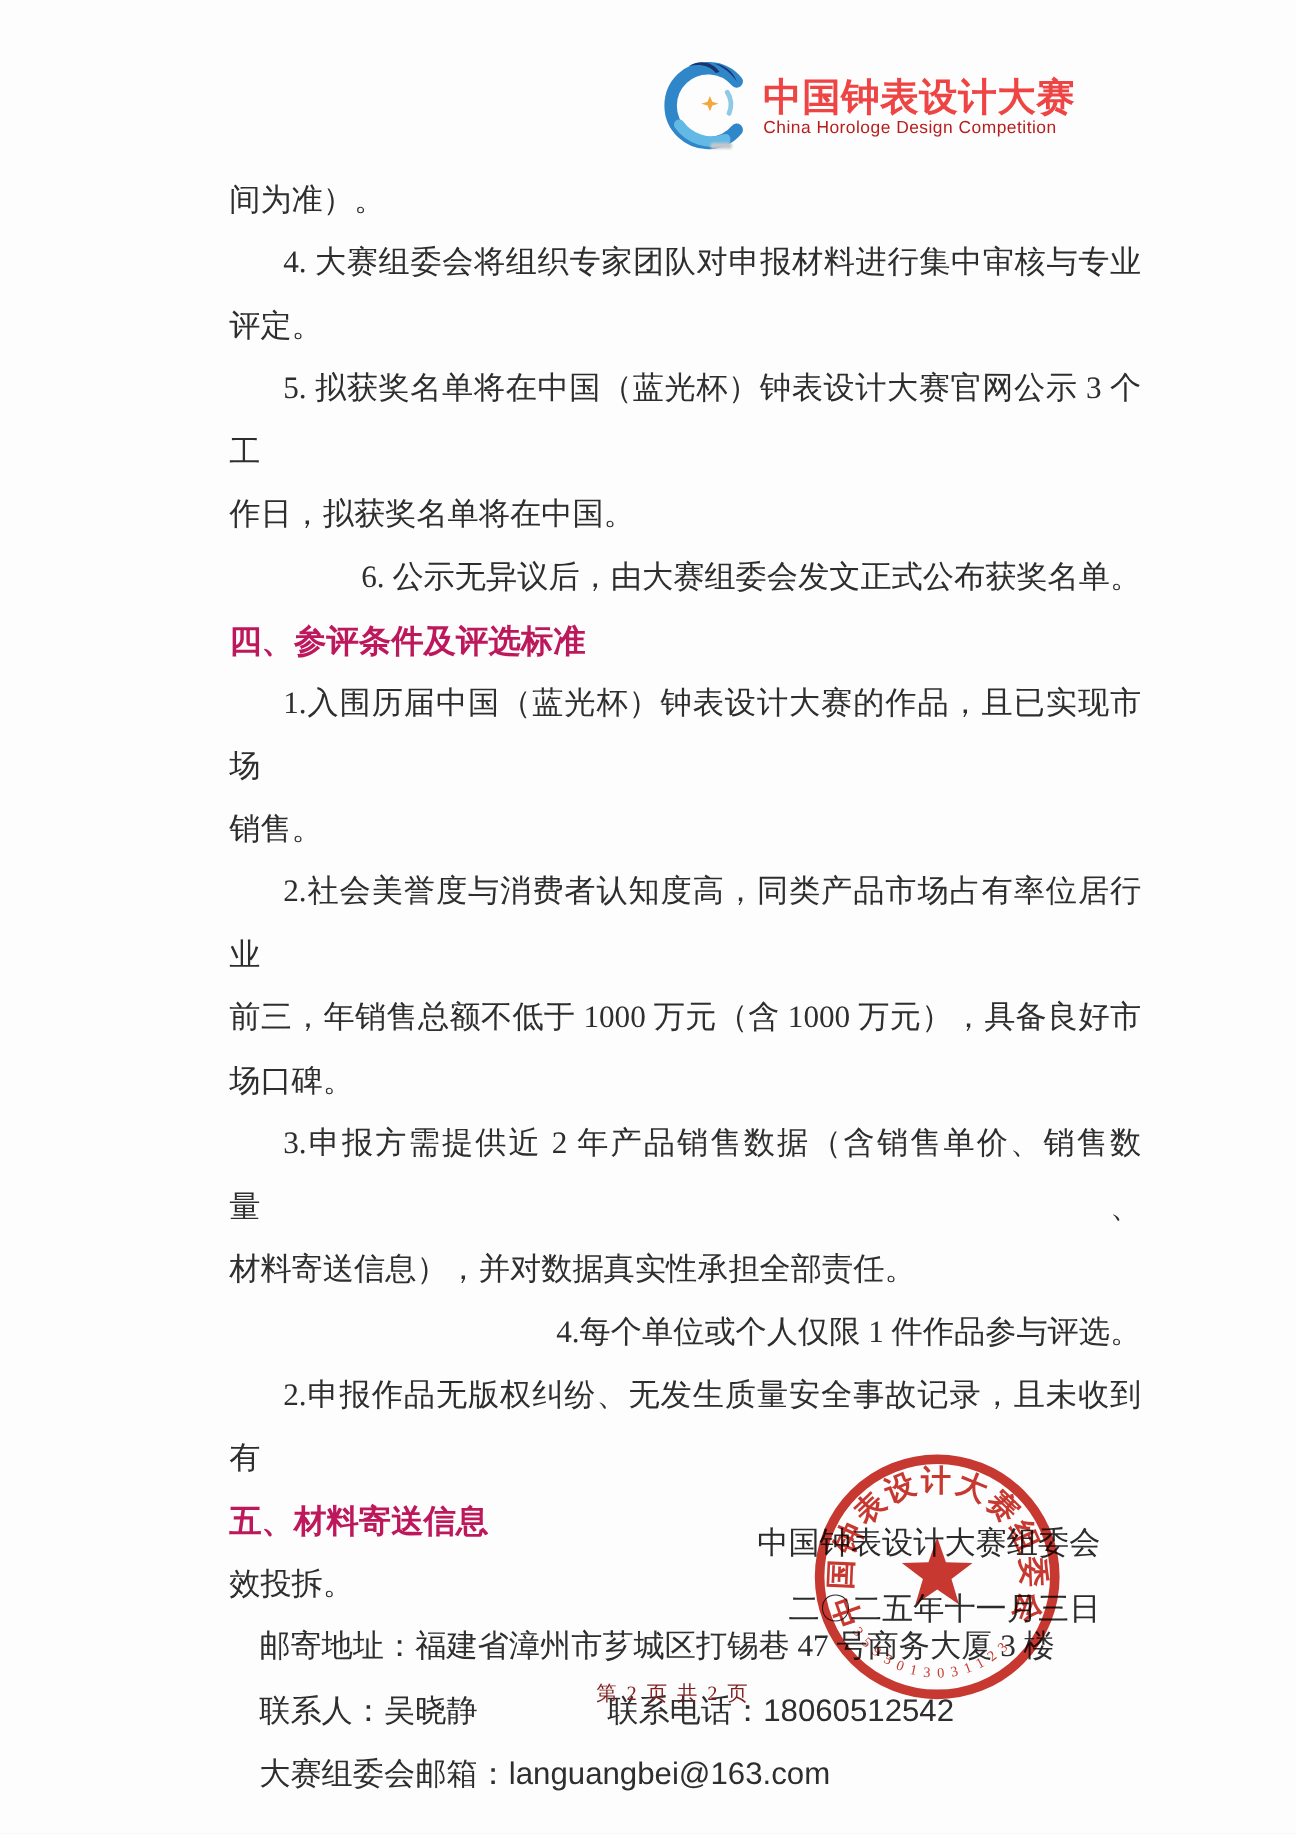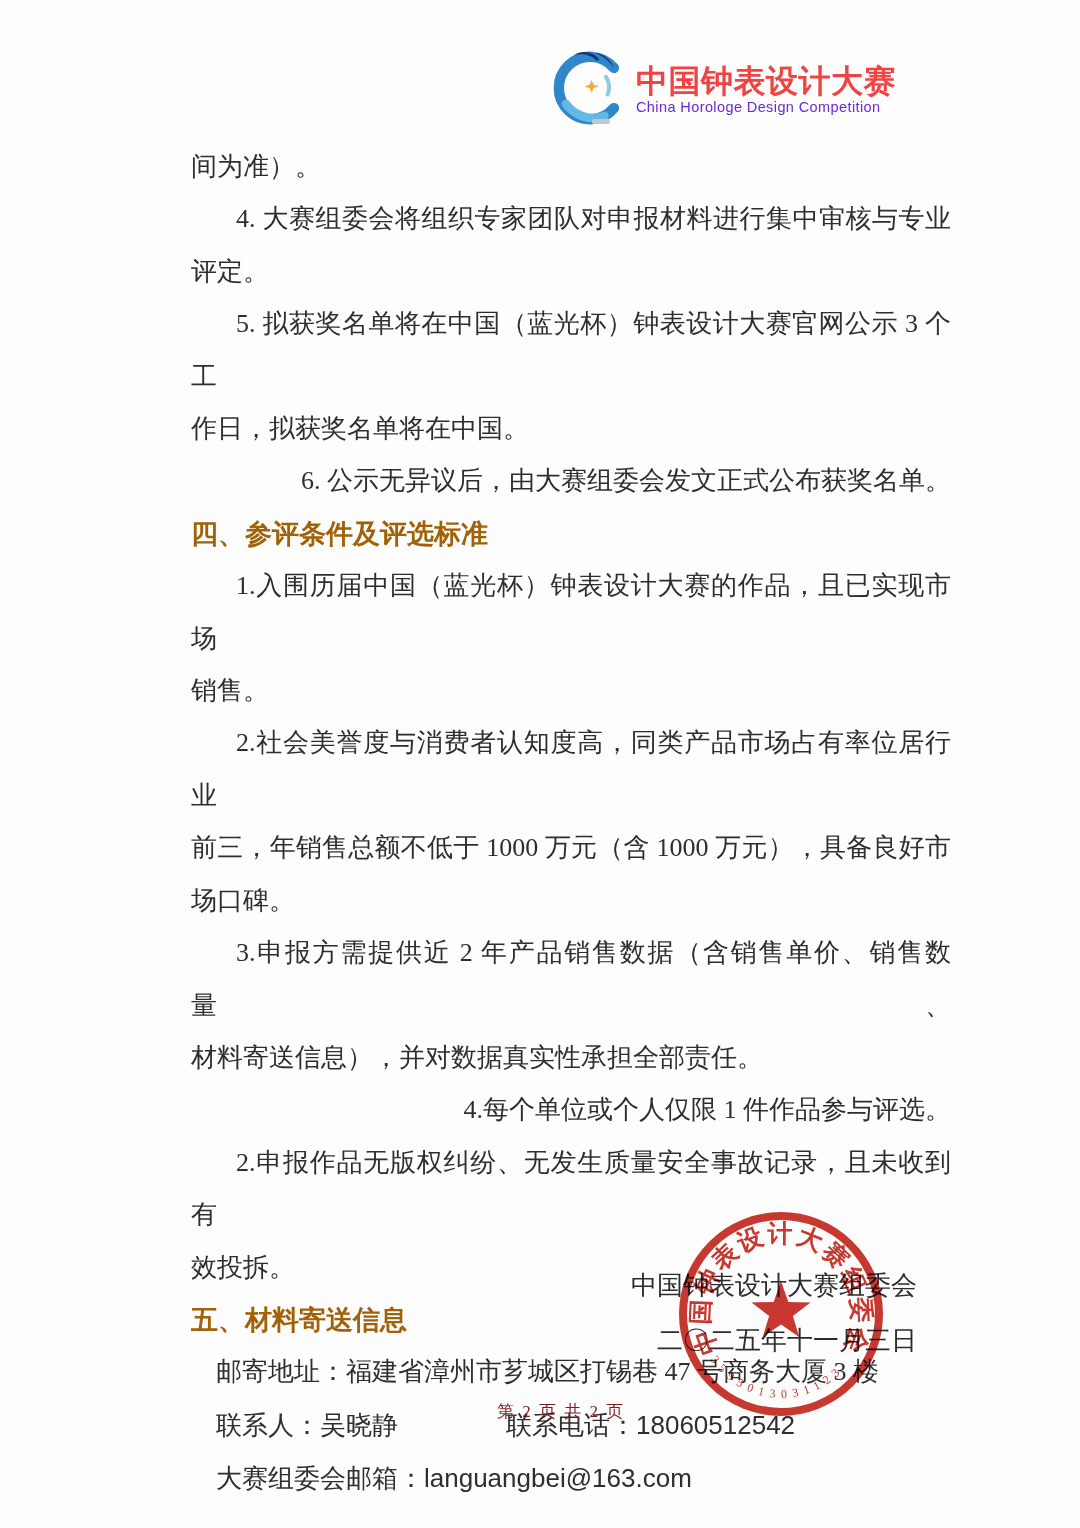--- a/index.html
+++ b/index.html
@@ -13,37 +13,37 @@
   
   .logo{position:absolute;left:550px;top:48px;display:flex;align-items:flex-start;}
   .logo-swirl{width:80px;height:80px;flex:0 0 auto;}
   .logo-textcol{margin-left:6px;margin-top:16px;}
   .logo-title{
     font-family:"Liberation Sans","DejaVu Sans",sans-serif;
     font-size:32px;font-weight:600;color:#ef4444;letter-spacing:0.5px;line-height:34px;
   }
   .logo-subtitle{
     font-family:"Liberation Sans","DejaVu Sans",sans-serif;
-    font-size:14.5px;color:#6d28d9;letter-spacing:0.4px;margin-top:1px;
+    font-size:14.5px;color:#b91c1c;letter-spacing:0.4px;margin-top:1px;
   }
   .logo-mark{position:absolute;left:592px;top:119px;width:18px;height:5px;
     background:#c3c7cb;border-radius:2px;filter:blur(0.7px);}
 
   
   .doc-body{
     position:absolute;left:167px;top:141px;width:760px;
     font-size:26px;line-height:52.4px;margin-left:24px;
   }
   .doc-body p{margin:0;}
   .ind{text-indent:45px;text-align:right;}
   .ind2{text-indent:25px;}
   .j{text-align:justify;text-align-last:justify;}
   .hd{
     font-family:"Liberation Sans","DejaVu Sans",sans-serif;
-    font-weight:700;color:#a16207;font-size:27px;
+    font-weight:700;color:#be185d;font-size:27px;
   }
   .gap{display:inline-block;width:108px;}
   .sans{font-family:"Liberation Sans","DejaVu Sans",sans-serif;}
 
   
   .signature{
     position:absolute;right:163px;top:1258px;text-align:right;
     font-size:26px;line-height:55px;color:#2c2c2c;white-space:nowrap;
   }
 
@@ -91,22 +91,22 @@
     <p class="ln hd">四、参评条件及评选标准</p>
     <p class="ln ind j">1.入围历届中国（蓝光杯）钟表设计大赛的作品，且已实现市场</p>
     <p class="ln">销售。</p>
     <p class="ln ind j">2.社会美誉度与消费者认知度高，同类产品市场占有率位居行业</p>
     <p class="ln j">前三，年销售总额不低于 1000 万元（含 1000 万元），具备良好市</p>
     <p class="ln">场口碑。</p>
     <p class="ln ind j">3.申报方需提供近 2 年产品销售数据（含销售单价、销售数量、</p>
     <p class="ln">材料寄送信息），并对数据真实性承担全部责任。</p>
     <p class="ln ind">4.每个单位或个人仅限 1 件作品参与评选。</p>
     <p class="ln ind j">2.申报作品无版权纠纷、无发生质量安全事故记录，且未收到有</p>
+    <p class="ln hd">五、材料寄送信息</p>
     <p class="ln">效投拆。</p>
-    <p class="ln hd">五、材料寄送信息</p>
     <p class="ln ind2">邮寄地址：福建省漳州市芗城区打锡巷 47 号商务大厦 3 楼</p>
     <p class="ln ind2"><span>联系人：吴晓静</span><span class="gap"></span><span class="sans">联系电话：18060512542</span></p>
     <p class="ln ind2 sans">大赛组委会邮箱：languangbei@163.com</p>
   </div>
 
   <div class="signature">
     <p style="margin:0">中国钟表设计大赛组委会</p>
     <p style="margin:0">二〇二五年十一月三日</p>
   </div>
 

